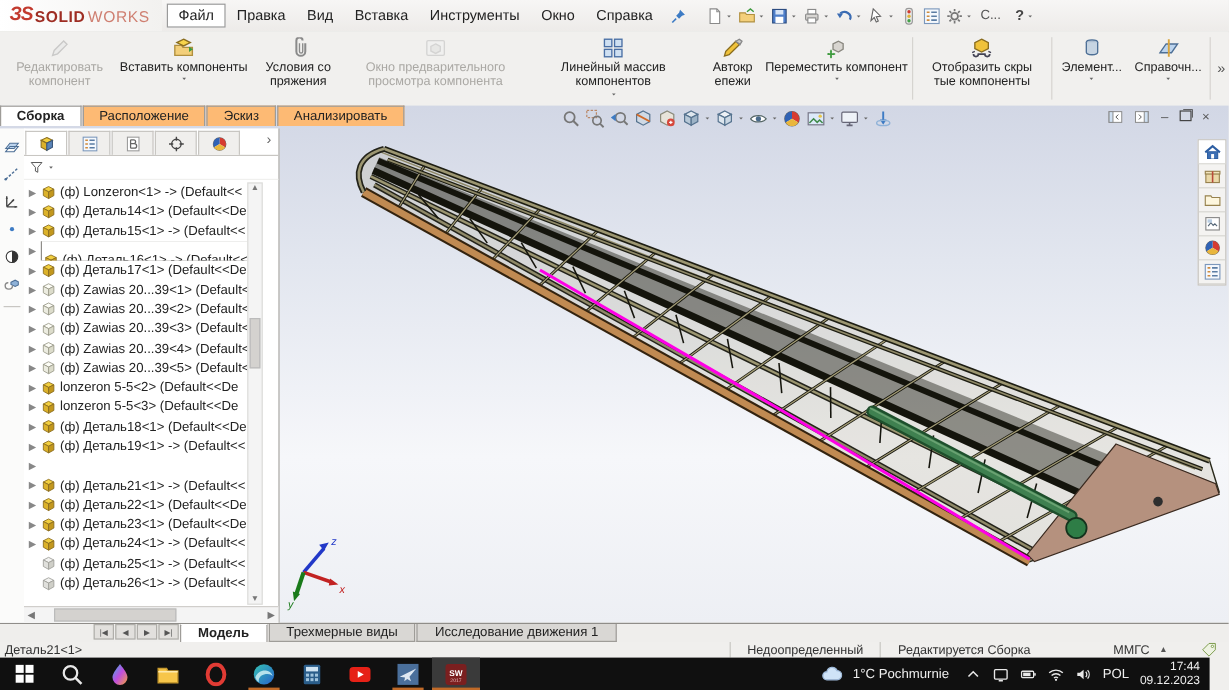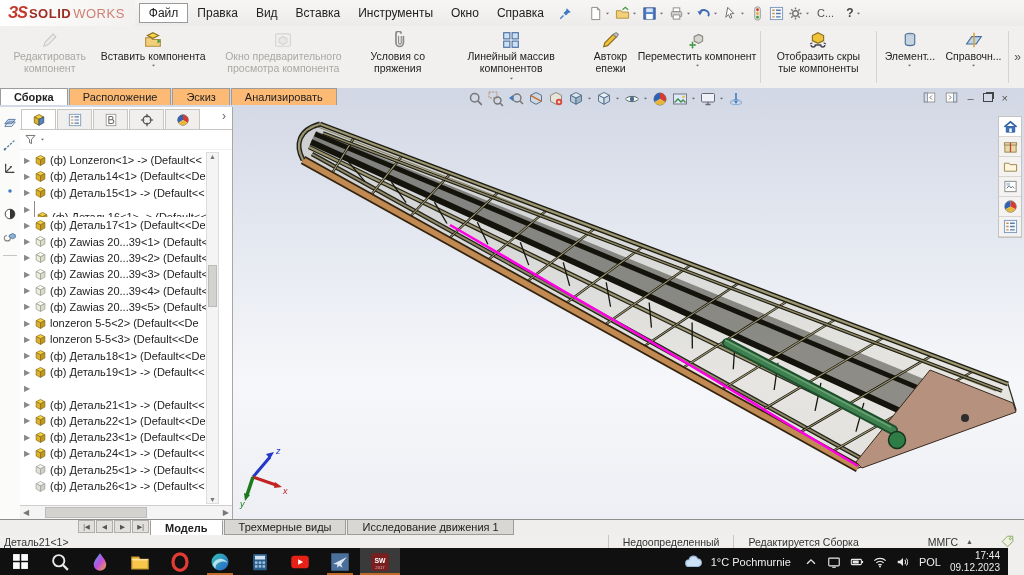--- a/index.html
+++ b/index.html
@@ -256,44 +256,44 @@
       <div>Редактировать<br>компонент</div>
     </div>
     <div class="rbtn" style="width: 112px;">
       <div class="ricon">
         <svg viewBox="0 0 16 16" width="18" height="18">
           <path d="M1.5 6h5l1 1.5h7v6h-13z" fill="#f3cf7a" stroke="#b08f3e"></path>
           <path d="M8 1.5l5 2.5L8 6.5 3 4z" fill="#f6d44a" stroke="#8a6d1f"></path>
           <path d="M12 7l3 2-3 2z" fill="#3f9b3f"></path>
         </svg>
       </div>
-      <div>Вставить компонента</div>
+      <div>Вставить компоненты</div>
       <div>
         <svg viewBox="0 0 16 16" width="7" height="7">
           <path d="M4.5 6.5h7L8 10.5z" fill="#666"></path>
         </svg>
       </div>
+    </div>
+    <div class="rbtn" style="width: 80px;">
+      <div class="ricon">
+        <svg viewBox="0 0 16 16" width="18" height="18">
+          <path d="M10.8 2.5a2.3 2.3 0 0 0-4.6 0v8a3.3 3.3 0 0 0 6.6 0V4.5" fill="none" stroke="#8a8a8a" stroke-width="1.5"></path>
+          <path d="M8.5 4.5v6a1.2 1.2 0 0 0 2.4 0v-6" fill="none" stroke="#8a8a8a"></path>
+        </svg>
+      </div>
+      <div>Условия со<br>пряжения</div>
     </div>
     <div class="rbtn dim" style="width: 150px;">
       <div class="ricon">
         <svg viewBox="0 0 16 16" width="18" height="18">
           <rect x="1.5" y="2.5" width="13" height="11" rx="1" fill="#f1efec" stroke="#b3b1ad"></rect>
           <path d="M8 5l3.5 1.8v3.4L8 12 4.5 10.2V6.8z" fill="#dddbd6" stroke="#b3b1ad"></path>
         </svg>
       </div>
       <div>Окно предварительного<br>просмотра компонента</div>
-    </div>
-    <div class="rbtn" style="width: 80px;">
-      <div class="ricon">
-        <svg viewBox="0 0 16 16" width="18" height="18">
-          <path d="M10.8 2.5a2.3 2.3 0 0 0-4.6 0v8a3.3 3.3 0 0 0 6.6 0V4.5" fill="none" stroke="#8a8a8a" stroke-width="1.5"></path>
-          <path d="M8.5 4.5v6a1.2 1.2 0 0 0 2.4 0v-6" fill="none" stroke="#8a8a8a"></path>
-        </svg>
-      </div>
-      <div>Условия со<br>пряжения</div>
     </div>
     <div class="rbtn" style="width: 148px;">
       <div class="ricon">
         <svg viewBox="0 0 16 16" width="18" height="18">
           <rect x="1.5" y="1.5" width="5.5" height="5.5" fill="#cfe0f2" stroke="#4a6fa5"></rect>
           <rect x="9" y="1.5" width="5.5" height="5.5" fill="#cfe0f2" stroke="#4a6fa5"></rect>
           <rect x="1.5" y="9" width="5.5" height="5.5" fill="#cfe0f2" stroke="#4a6fa5"></rect>
           <rect x="9" y="9" width="5.5" height="5.5" fill="#cfe0f2" stroke="#4a6fa5"></rect>
         </svg>
       </div>

